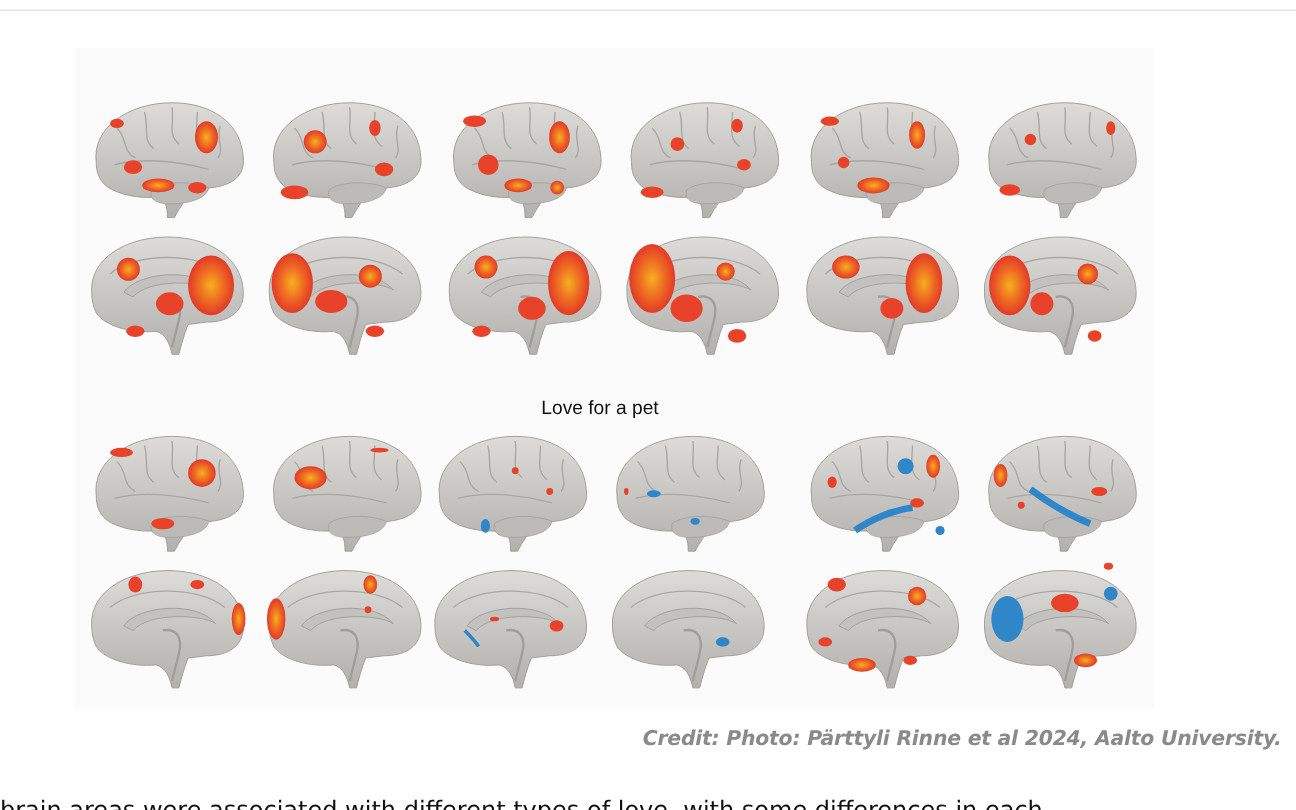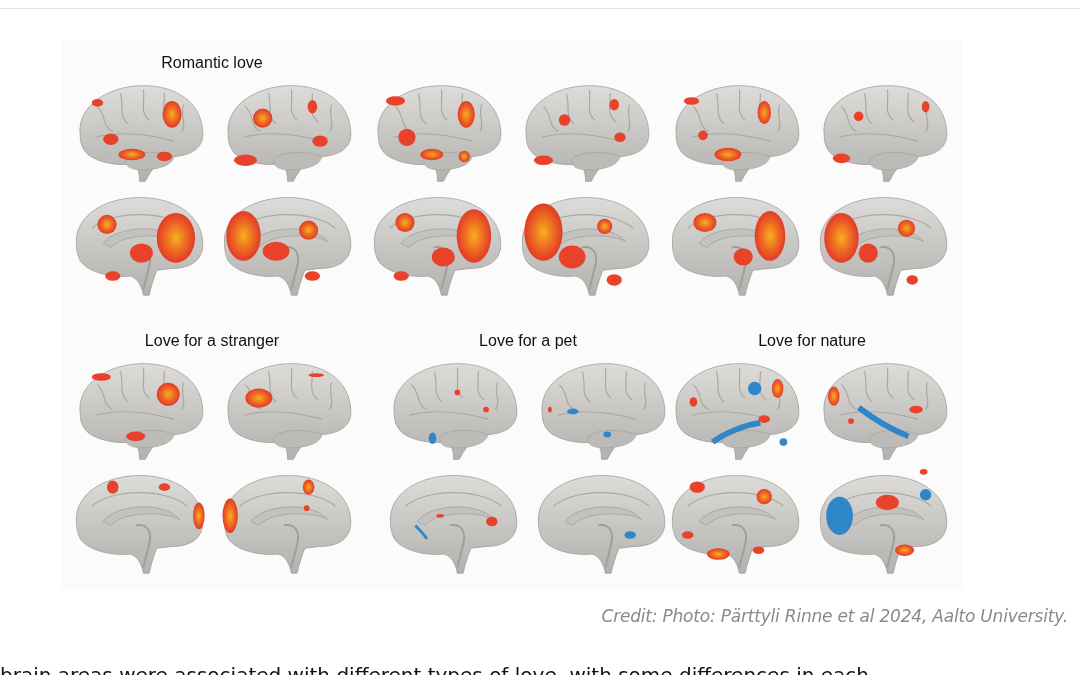--- a/index.html
+++ b/index.html
@@ -2,21 +2,21 @@
 <html><head>
 <meta charset="utf-8">
 <style>
   html, body { margin: 0; padding: 0; background: #ffffff; }
   body { width: 1080px; height: 675px; overflow: hidden; position: relative; font-family: "DejaVu Sans", sans-serif; }
   .top-rule { position: absolute; left: 0; top: 8px; width: 1080px; height: 1px; background: #e2e2e2; }
   .figure { position: absolute; left: 62px; top: 40px; width: 900px; height: 550px; background: #fbfbfb; }
   .panel { position: absolute; width: 300px; height: 265px; }
   .panel-title { position: absolute; left: 0; top: 14px; width: 300px; text-align: center; font-family: "Liberation Sans", sans-serif; font-size: 16px; color: #111; }
   .brain { position: absolute; width: 145px; height: 110px; }
-  .caption { position: absolute; right: 12px; top: 606px; font-family: "DejaVu Sans", sans-serif; font-style: italic; font-size: 17px; color: #8a8a8a; letter-spacing: -0.2px; }
+  .caption { position: absolute; right: 12px; top: 606px; font-family: "DejaVu Sans", sans-serif; font-style: italic; font-size: 17px; color: #8a8a8a; letter-spacing: -0.2px; font-weight: bold; }
   .body-text { position: absolute; left: 0; top: 661px; width: 1080px; font-family: "DejaVu Sans", sans-serif; font-size: 20px; color: #111; white-space: nowrap; overflow: hidden; line-height: 28px; }
 </style>
 </head>
 <body>
 
 <div class="top-rule"></div>
 
 <div class="figure">
   <svg width="0" height="0" style="position:absolute">
     <defs>
@@ -37,21 +37,20 @@
       <g id="medial">
         <path d="M8,56 C6,26 40,6 80,8 C116,10 142,30 140,60 C138,76 124,82 108,82 L92,84 C88,94 86,102 84,110 L78,110 C76,100 72,92 64,90 C44,92 20,86 12,74 C9,68 8,62 8,56 Z" fill="url(#cortex)" stroke="#9d9b97" stroke-width="0.8"></path>
         <path d="M36,56 C48,38 100,34 116,54 C104,46 58,44 44,60 Z" fill="#c4c2be" stroke="#a09e9a" stroke-width="0.8"></path>
         <path d="M70,60 C80,58 88,64 84,80 L78,104" fill="none" stroke="#a09e9a" stroke-width="2"></path>
         <path d="M24,40 C44,22 100,20 124,40" fill="none" stroke="#aaa8a4" stroke-width="1.2"></path>
       </g>
     </defs>
   </svg>
 
   <div class="panel" style="left:0;top:0">
-    <div class="panel-title">Romantic love</div>
     <svg class="brain" style="left:6px;top:38px" viewBox="0 0 150 115">
       <use href="#lateral"></use>
       <ellipse cx="108" cy="38" rx="10" ry="14" fill="url(#hot)"></ellipse>
       <ellipse cx="44" cy="64" rx="8" ry="6" fill="#e8432a"></ellipse>
       <ellipse cx="66" cy="80" rx="14" ry="6" fill="url(#hot)"></ellipse>
       <ellipse cx="100" cy="82" rx="8" ry="5" fill="#e8432a"></ellipse>
       <ellipse cx="30" cy="26" rx="6" ry="4" fill="#e8432a"></ellipse>
     </svg>
     <svg class="brain" style="left:154px;top:38px" viewBox="0 0 150 115">
       <use href="#lateral"></use>
@@ -131,21 +130,20 @@
     <svg class="brain" style="left:150px;top:150px" viewBox="0 0 150 115">
       <use href="#medial"></use>
       <ellipse cx="30" cy="50" rx="18" ry="26" fill="url(#hot)"></ellipse>
       <ellipse cx="98" cy="40" rx="9" ry="9" fill="url(#hot)"></ellipse>
       <ellipse cx="58" cy="66" rx="10" ry="10" fill="#e8432a"></ellipse>
       <ellipse cx="104" cy="94" rx="6" ry="5" fill="#e8432a"></ellipse>
     </svg>
   </div>
 
   <div class="panel" style="left:0;top:278px">
-    <div class="panel-title">Love for a stranger</div>
     <svg class="brain" style="left:6px;top:38px" viewBox="0 0 150 115">
       <use href="#lateral"></use>
       <ellipse cx="104" cy="40" rx="12" ry="12" fill="url(#hot)"></ellipse>
       <ellipse cx="34" cy="22" rx="10" ry="4" fill="#e8432a"></ellipse>
       <ellipse cx="70" cy="84" rx="10" ry="5" fill="#e8432a"></ellipse>
     </svg>
     <svg class="brain" style="left:154px;top:38px" viewBox="0 0 150 115">
       <use href="#lateral"></use>
       <ellipse cx="44" cy="44" rx="14" ry="10" fill="url(#hot)"></ellipse>
       <ellipse cx="104" cy="20" rx="8" ry="2" fill="#e8432a"></ellipse>
@@ -157,21 +155,21 @@
       <ellipse cx="100" cy="20" rx="6" ry="4" fill="#e8432a"></ellipse>
     </svg>
     <svg class="brain" style="left:154px;top:150px" viewBox="0 0 150 115">
       <use href="#medial"></use>
       <ellipse cx="14" cy="50" rx="8" ry="18" fill="url(#hot)"></ellipse>
       <ellipse cx="96" cy="20" rx="6" ry="8" fill="url(#hot)"></ellipse>
       <ellipse cx="94" cy="42" rx="3" ry="3" fill="#e8432a"></ellipse>
     </svg>
   </div>
 
-  <div class="panel" style="left:316px;top:278px">
+  <div class="panel" style="left:288px;top:278px">
     <div class="panel-title">Love for a pet</div>
     <svg class="brain" style="left:4px;top:38px" viewBox="0 0 150 115">
       <use href="#lateral"></use>
       <ellipse cx="78" cy="38" rx="3" ry="3" fill="#e8432a"></ellipse>
       <ellipse cx="108" cy="56" rx="3" ry="3" fill="#e8432a"></ellipse>
       <ellipse cx="52" cy="86" rx="4" ry="6" fill="#2f86c9"></ellipse>
     </svg>
     <svg class="brain" style="left:152px;top:38px" viewBox="0 0 150 115">
       <use href="#lateral"></use>
       <ellipse cx="44" cy="58" rx="6" ry="3" fill="#2f86c9"></ellipse>
@@ -184,21 +182,20 @@
       <ellipse cx="114" cy="56" rx="6" ry="5" fill="#e8432a"></ellipse>
       <ellipse cx="60" cy="50" rx="4" ry="2" fill="#e8432a"></ellipse>
     </svg>
     <svg class="brain" style="left:152px;top:150px" viewBox="0 0 150 115">
       <use href="#medial"></use>
       <ellipse cx="104" cy="70" rx="6" ry="4" fill="#2f86c9"></ellipse>
     </svg>
   </div>
 
   <div class="panel" style="left:600px;top:278px">
-    <div class="panel-title">Love for nature</div>
     <svg class="brain" style="left:2px;top:38px" viewBox="0 0 150 115">
       <use href="#lateral"></use>
       <ellipse cx="94" cy="34" rx="7" ry="7" fill="#2f86c9"></ellipse>
       <ellipse cx="118" cy="34" rx="6" ry="10" fill="url(#hot)"></ellipse>
       <path d="M50,90 C64,80 84,72 100,70" stroke="#2f86c9" stroke-width="6" fill="none"></path>
       <ellipse cx="30" cy="48" rx="4" ry="5" fill="#e8432a"></ellipse>
       <ellipse cx="104" cy="66" rx="6" ry="4" fill="#e8432a"></ellipse>
       <ellipse cx="124" cy="90" rx="4" ry="4" fill="#2f86c9"></ellipse>
     </svg>
     <svg class="brain" style="left:150px;top:38px" viewBox="0 0 150 115">

